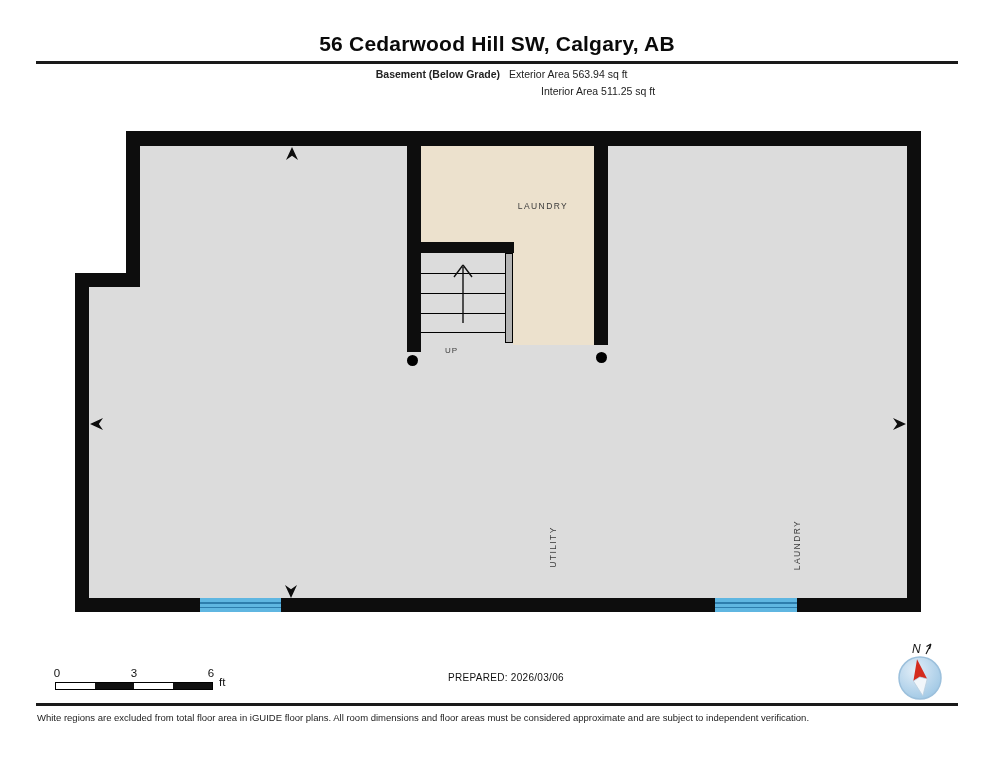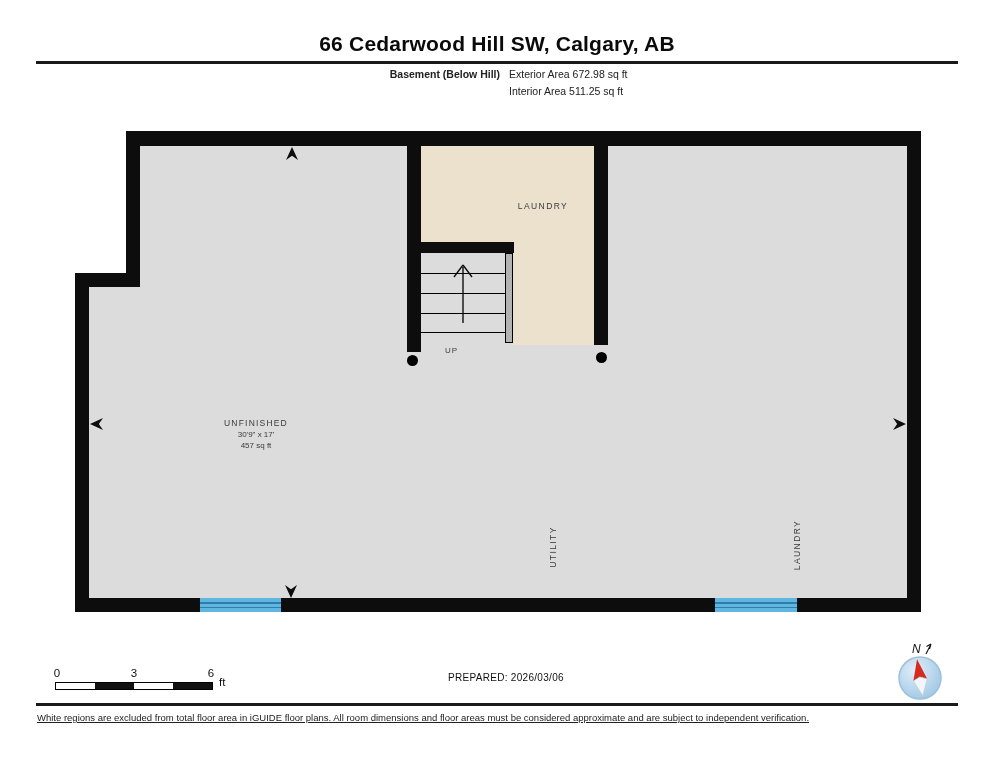--- a/index.html
+++ b/index.html
@@ -7,21 +7,21 @@
     width:994px;height:768px;background:#ffffff;position:relative;
     font-family:"Liberation Sans","DejaVu Sans",sans-serif;color:#111;
     overflow:hidden;
   }
   .abs{position:absolute;}
   
   .title{left:0;top:32px;width:994px;text-align:center;font-size:21px;font-weight:bold;letter-spacing:.2px;color:#0a0a0a;}
   .rule{background:#1a1a1a;height:2.5px;left:36px;width:922px;}
   .floor-label{left:300px;top:68px;width:200px;text-align:right;font-size:10.5px;font-weight:bold;color:#222;}
   .area-line{left:509px;top:68px;font-size:10.5px;color:#222;}
-  .area-line2{top:85px;}
+  .area-line2{top:85px;margin-left:32px;}
   
   .floor{background:#dcdcdc;}
   .storage-floor{background:#ece1cd;}
   .wall{background:#0d0d0d;}
   
   .stairs{left:421px;top:253px;width:84px;height:79px;background:#dcdcdc;border-bottom:1.4px solid #000;}
   .tread{position:absolute;left:0;right:0;height:1.2px;background:#000;}
   .handrail{left:505px;top:253px;width:8px;height:90px;background:#b3b3b3;border:1px solid #000;box-sizing:border-box;}
   .dot{width:11px;height:11px;border-radius:50%;background:#000;}
   
@@ -41,29 +41,29 @@
   .window{top:598px;height:14px;background:#5fb6e1;}
   .wline{position:absolute;left:0;right:0;height:1.6px;background:#2d7dad;}
   
   .scalebar{left:55px;top:682px;width:156px;height:6px;border:1px solid #000;display:flex;}
   .seg{width:39px;height:100%;}
   .seg.b{background:#111;} .seg.w{background:#fff;}
   .tick{top:667px;font-size:11.5px;color:#111;transform:translateX(-50%);}
   .ft-label{left:219px;top:676px;font-size:11.5px;color:#111;}
   .prepared{left:448px;top:672px;font-size:10px;letter-spacing:.3px;color:#111;}
   .rule2{top:703px;height:3px;}
-  .disclaimer{left:37px;top:712px;width:930px;font-size:9.5px;color:#222;text-decoration:underline;}
+  .disclaimer{left:37px;top:712px;width:930px;font-size:9.5px;color:#222;}
 </style>
 </head>
 <body>
 
-<div class="abs title">66 Cedarwood Hill SW, Calgary, AB</div>
+<div class="abs title">56 Cedarwood Hill SW, Calgary, AB</div>
 <div class="abs rule" style="top:61px;"></div>
-<div class="abs floor-label">Basement (Below Hill)</div>
-<div class="abs area-line">Exterior Area 672.98 sq ft</div>
+<div class="abs floor-label">Basement (Below Grade)</div>
+<div class="abs area-line">Exterior Area 563.94 sq ft</div>
 <div class="abs area-line area-line2">Interior Area 511.25 sq ft</div>
 
 <div class="abs" style="left:0;top:0;width:994px;height:768px;">
 
   <div class="abs floor" style="left:140px;top:146px;width:767px;height:452px;"></div>
   <div class="abs floor" style="left:89px;top:287px;width:51px;height:311px;"></div>
   <div class="abs storage-floor" style="left:421px;top:146px;width:173px;height:199px;"></div>
   <div class="abs floor" style="left:421px;top:332px;width:92px;height:20px;"></div>
 
   <div class="abs wall" style="left:126px;top:131px;width:795px;height:15px;"></div>
@@ -98,25 +98,20 @@
     <div class="wline" style="top:4px;"></div>
     <div class="wline" style="top:8.5px;"></div>
   </div>
 
   <div class="abs dart up" style="left:286px;top:147px;"></div>
   <div class="abs dart down" style="left:285px;top:585px;"></div>
   <div class="abs dart left" style="left:90px;top:418px;"></div>
   <div class="abs dart right" style="left:893px;top:418px;"></div>
 
   <div class="abs room-label" style="left:543px;top:201px;transform:translateX(-50%);">LAUNDRY</div>
-  <div class="abs unfinished">
-    <div class="nm">UNFINISHED</div>
-    <div class="dim">30'9" x 17'</div>
-    <div class="dim">457 sq ft</div>
-  </div>
   <div class="abs room-label rot" style="left:553px;top:547px;">UTILITY</div>
   <div class="abs room-label rot" style="left:797px;top:545px;">LAUNDRY</div>
 </div>
 
 <div class="abs tick" style="left:57px;">0</div>
 <div class="abs tick" style="left:134px;">3</div>
 <div class="abs tick" style="left:211px;">6</div>
 <div class="abs scalebar">
   <div class="seg w"></div>
   <div class="seg b"></div>

